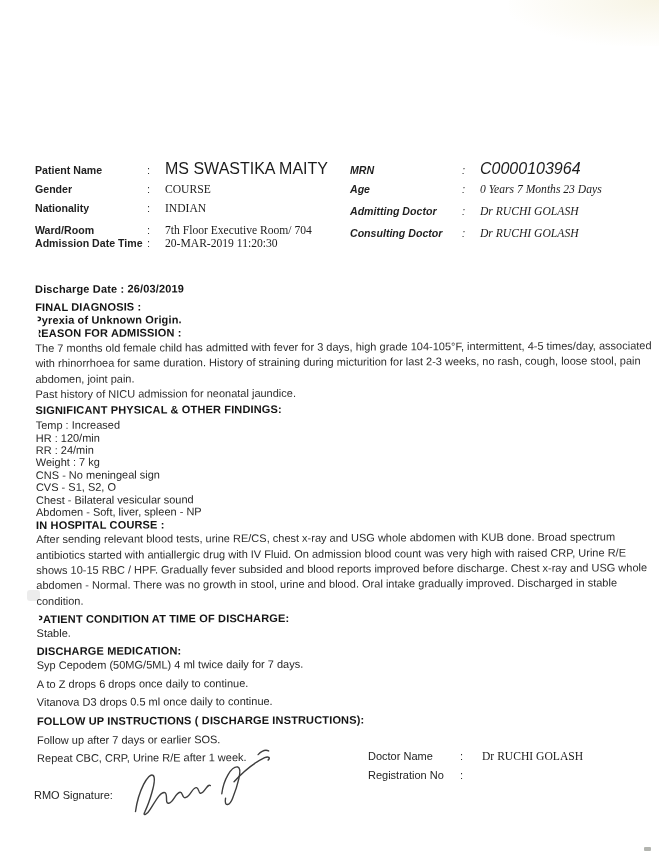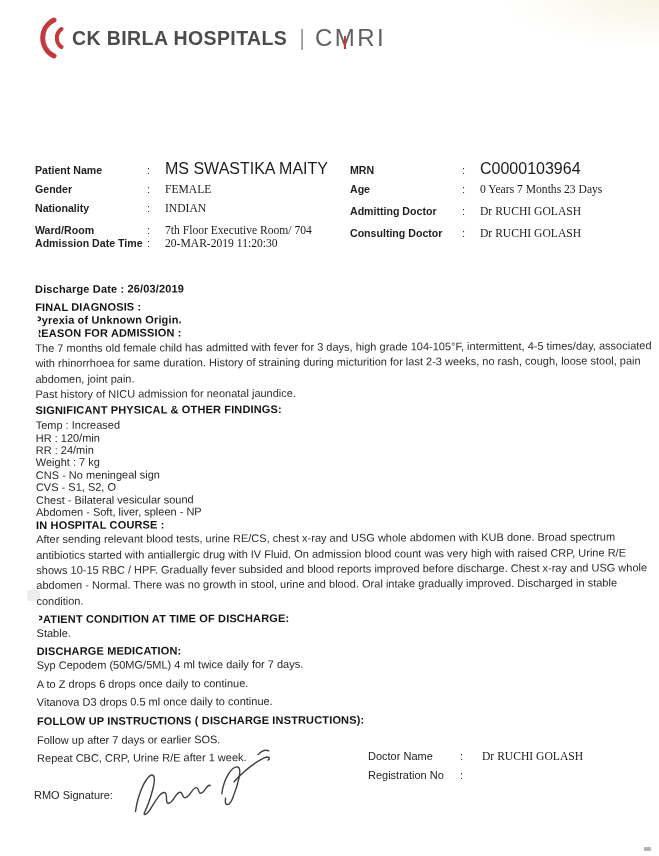--- a/index.html
+++ b/index.html
@@ -18,21 +18,21 @@
   .logo-sep{font-size:22px;color:#9b9b9b;font-weight:300;margin:0 10px 0 12px;}
   .cmri{position:relative;font-size:24px;color:#606060;font-weight:400;letter-spacing:2.5px;}
   .cmri::after{content:"";position:absolute;left:29px;top:12px;width:2.4px;height:13px;background:#c4393b;}
 
   .doc-title{position:absolute;left:0;right:0;top:112px;text-align:center;
      font-weight:bold;font-size:11.5px;letter-spacing:.4px;color:#1d1d1d;}
 
   
   .info{position:absolute;left:35px;top:162px;width:610px;}
   .info-col-left{position:absolute;left:0;top:0;width:300px;}
-  .info-col-right{position:absolute;left:315px;top:0;width:300px;}
+  .info-col-right{position:absolute;left:315px;top:0;width:300px;font-style:italic;}
   .info-row{display:flex;align-items:baseline;line-height:13px;}
   .info-label{width:112px;font-weight:bold;font-size:10.6px;color:#1f1f1f;flex-shrink:0;}
   .info-colon{width:18px;font-size:11px;color:#333;flex-shrink:0;}
   .info-value{font-size:16px;color:#1c1c1c;white-space:nowrap;}
   .serif{font-family:"Liberation Serif",serif;font-size:11.6px;}
   .mb6{margin-bottom:6px;}.mb9{margin-bottom:9px;}.mb12{}
 
   
   .content{position:absolute;left:35px;top:281px;width:622px;transform:rotate(-0.25deg);transform-origin:0 0;}
   .h{font-weight:bold;font-size:11.1px;color:#141414;letter-spacing:.15px;line-height:13px;}
@@ -55,42 +55,33 @@
 </style>
 </head>
 <body>
 
 <div class="page">
 
   <div class="scan-tint"></div>
   <div class="mark-left"></div>
   <div class="speck"></div>
 
-  <div class="logo">
-    <svg width="32" height="44" viewBox="0 0 32 44">
-      <path d="M21,4 A20,20 0 0 0 21,40" stroke="#c4393b" stroke-width="5" fill="none" stroke-linecap="round"></path>
-      <path d="M28.5,13 A11,11 0 0 0 28.5,31" stroke="#c4393b" stroke-width="4" fill="none" stroke-linecap="round"></path>
-    </svg>
-    <span class="brand">CK BIRLA HOSPITALS</span>
-    <span class="logo-sep">|</span>
-    <span class="cmri">CMRI</span>
-  </div>
 
 
   <div class="info">
     <div class="info-col-left">
       <div class="info-row mb6">
         <span class="info-label">Patient Name</span>
         <span class="info-colon">:</span>
         <span class="info-value">MS SWASTIKA MAITY</span>
       </div>
       <div class="info-row mb6">
         <span class="info-label">Gender</span>
         <span class="info-colon">:</span>
-        <span class="info-value serif">FEMALE</span>
+        <span class="info-value serif">COURSE</span>
       </div>
       <div class="info-row mb9">
         <span class="info-label">Nationality</span>
         <span class="info-colon">:</span>
         <span class="info-value serif">INDIAN</span>
       </div>
       <div class="info-row mb12">
         <span class="info-label">Ward/Room</span>
         <span class="info-colon">:</span>
         <span class="info-value serif">7th Floor Executive Room/ 704</span>

